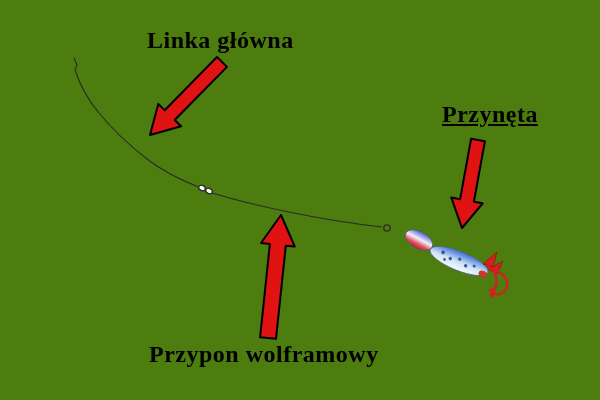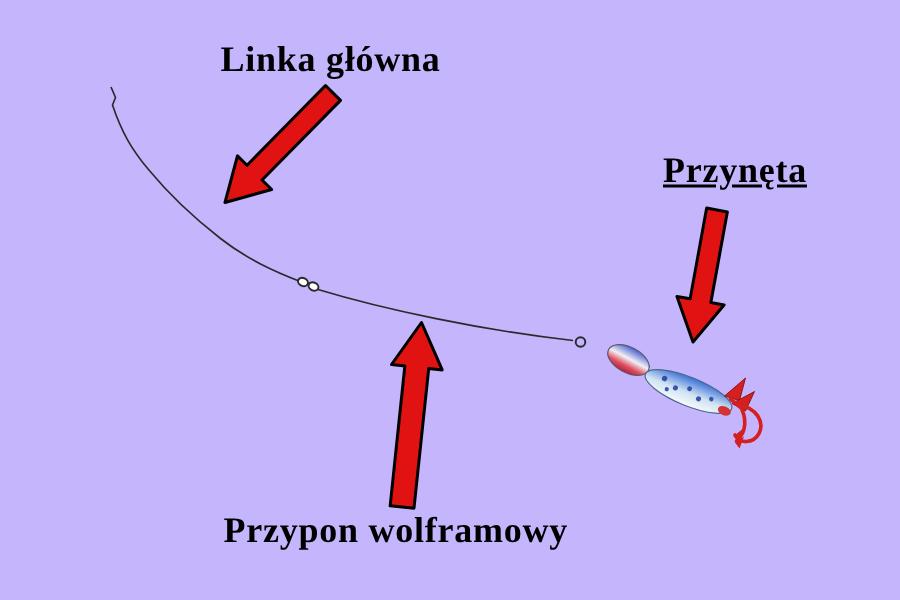--- a/index.html
+++ b/index.html
@@ -1,19 +1,19 @@
 <!DOCTYPE html>
 <html><head>
 <meta charset="utf-8">
 <style>
   html,body{margin:0;padding:0;background:#ffffff;}
   .canvas{
     position:relative;
     width:600px;height:400px;
-    background:#c4b5fd;
+    background:#4d7c0f;
     overflow:hidden;
     font-family:"Liberation Serif", serif;
   }
   .canvas svg{position:absolute;inset:0;}
   .diagram-label{
     position:absolute;
     font-weight:700;
     font-size:24px;
     color:#000;
     letter-spacing:0.5px;

